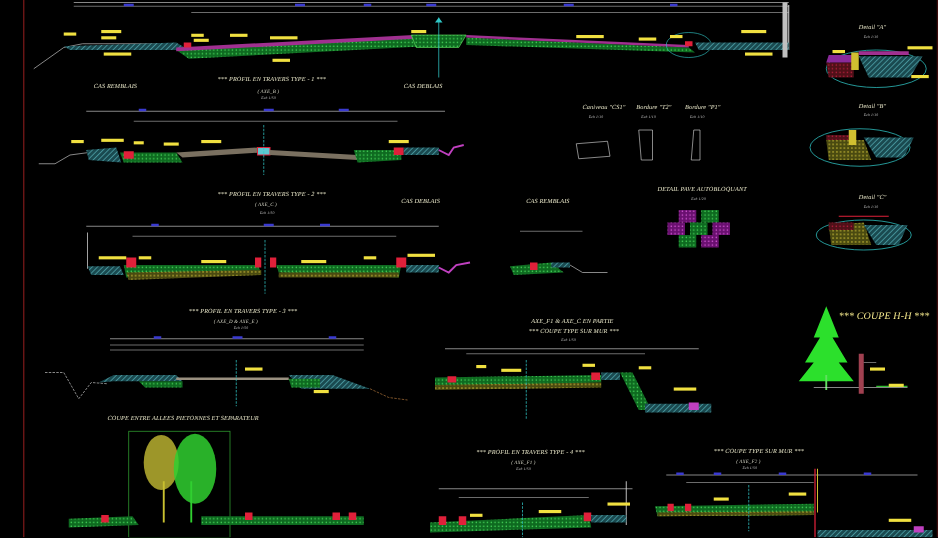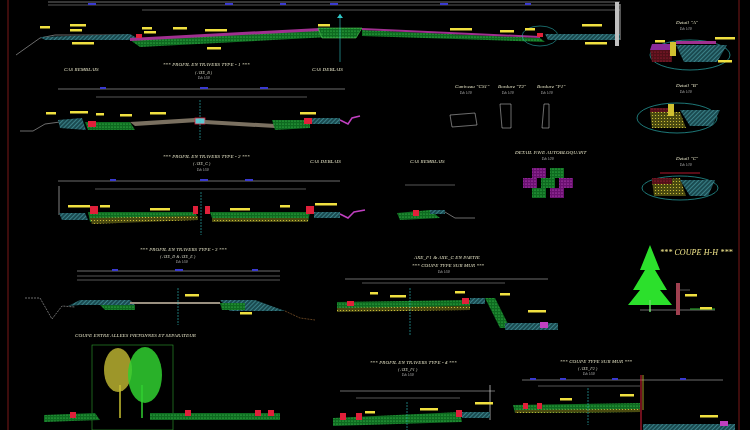--- a/index.html
+++ b/index.html
@@ -1,17 +1,17 @@
 <!DOCTYPE html>
 <html><head>
 <meta charset="utf-8">
 <style>
   html,body{margin:0;padding:0;background:#000;}
   body{width:750px;height:430px;overflow:hidden;position:relative;font-family:"Liberation Serif",serif;}
-  #canvas{position:absolute;left:0;top:0;width:644px;height:430px;background:#000;}
+  #canvas{position:absolute;left:11px;top:0;width:644px;height:430px;background:#000;}
   .lbl{position:absolute;color:#e8e6c8;font-style:italic;font-size:5px;white-space:nowrap;letter-spacing:0.1px;}
   .lbl.sub{font-size:4px;color:#d8d8c8;}
   .lbl.scale{font-size:3px;color:#c8c8c8;}
   .lbl.coupe-hh{font-size:8px;color:#f4e88c;}
   svg{position:absolute;left:0;top:0;}
 </style>
 </head>
 <body>
 
 <div id="canvas">

